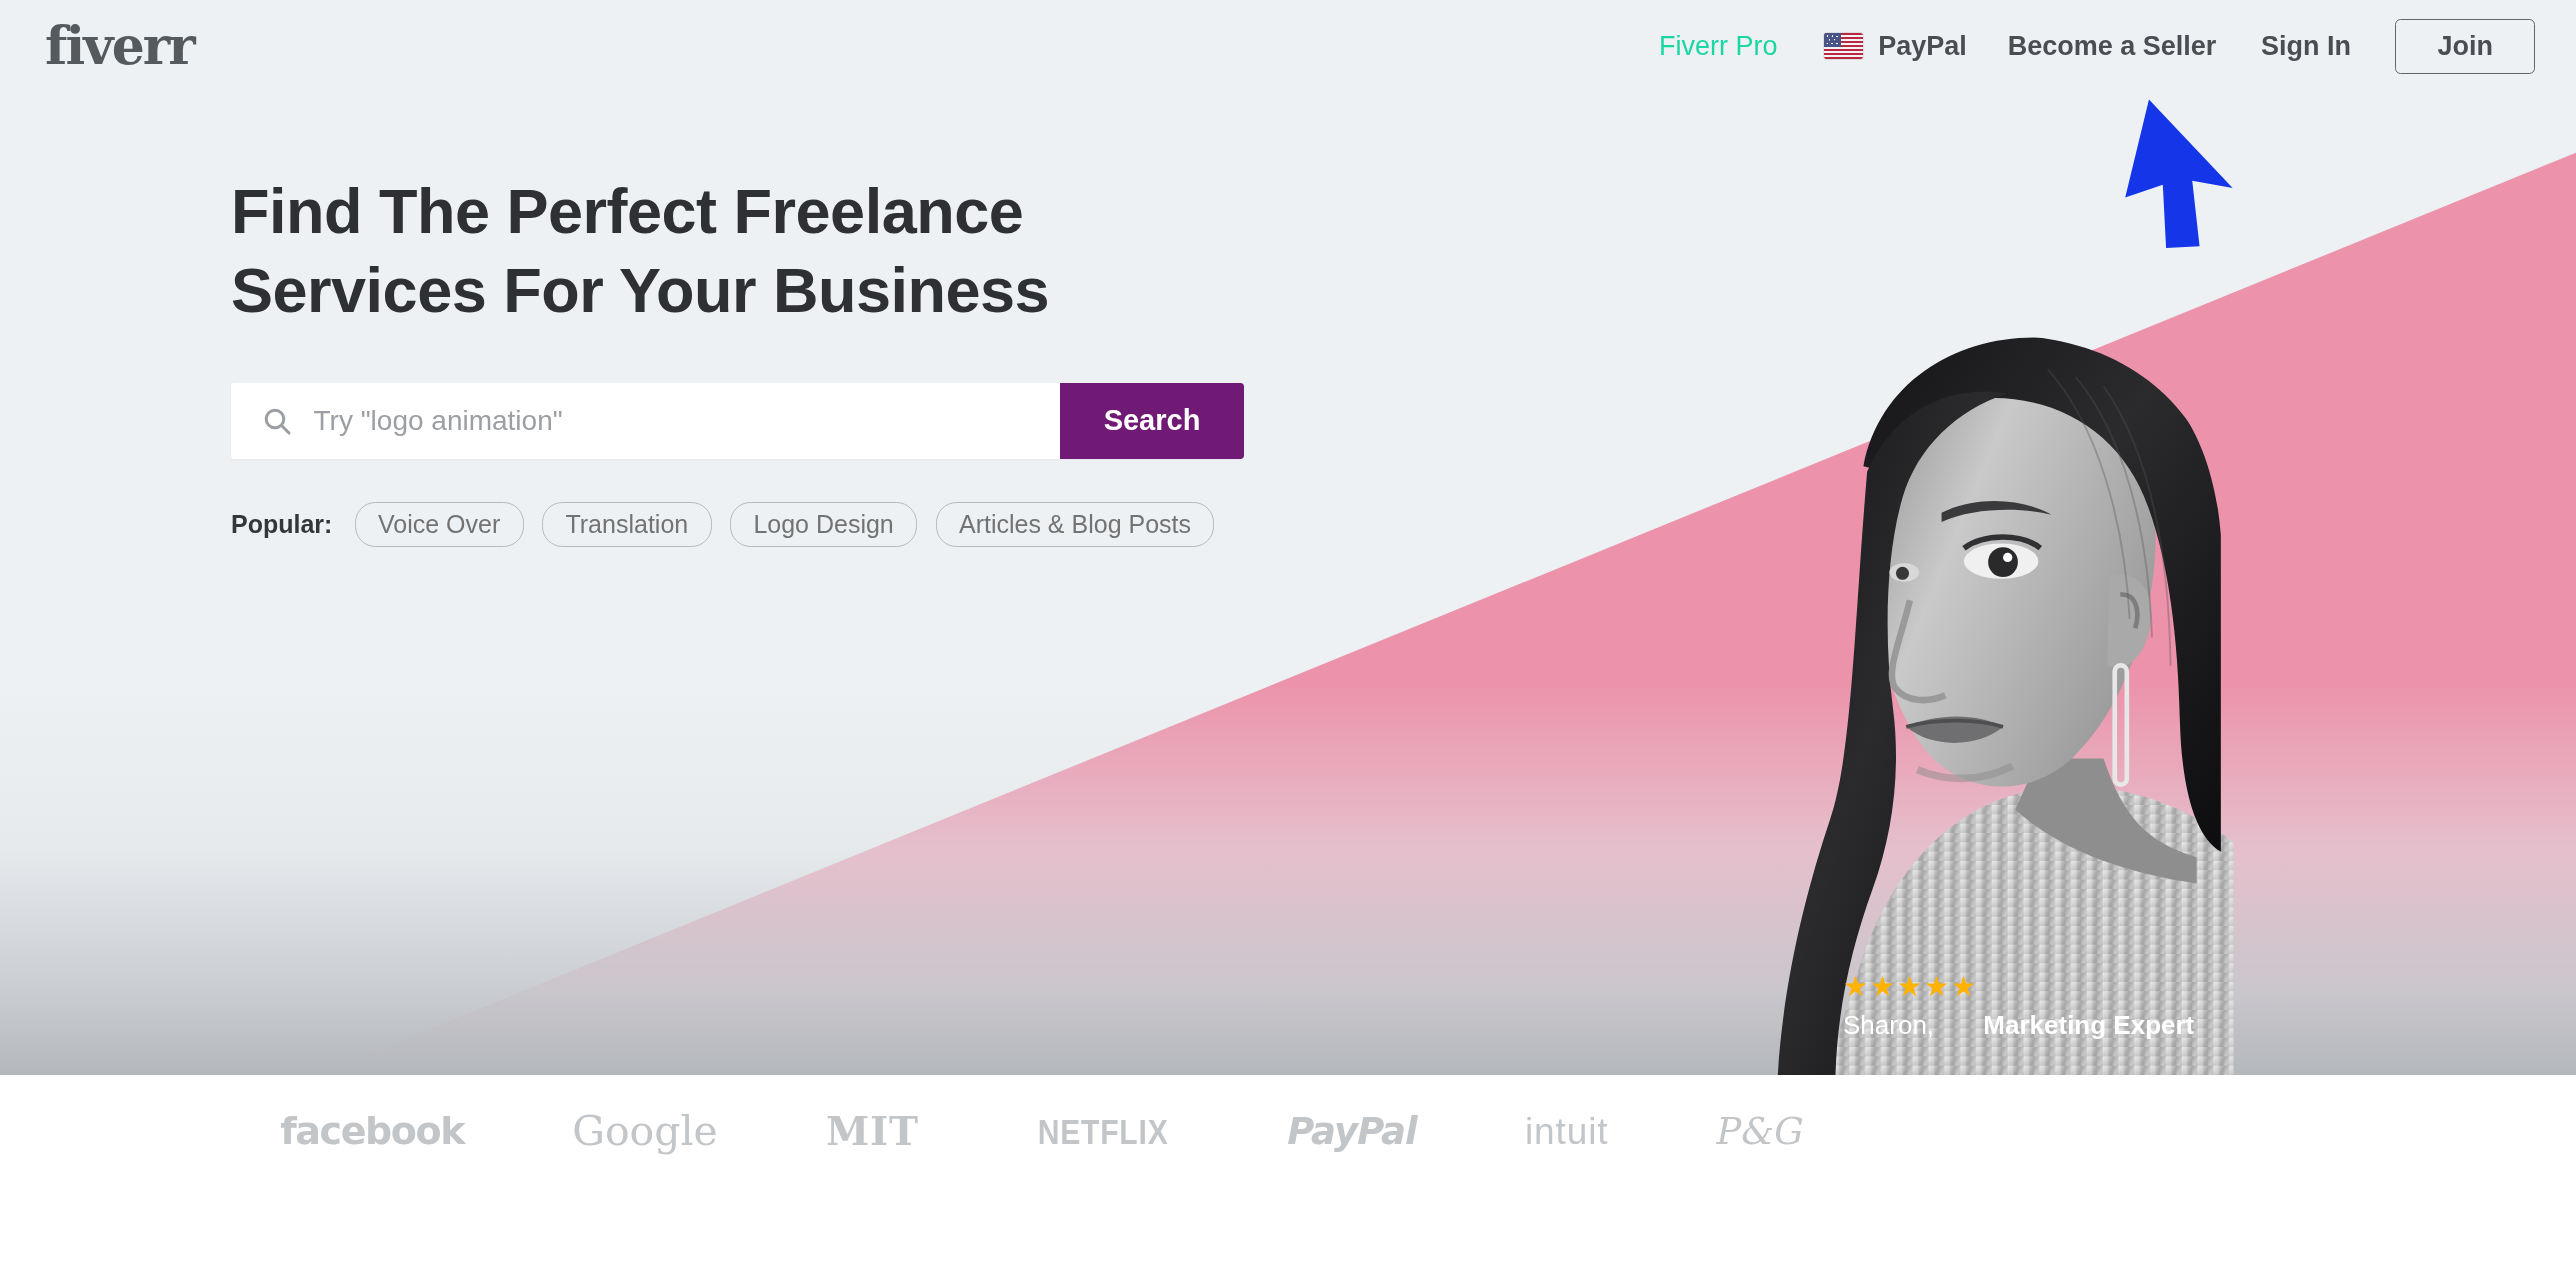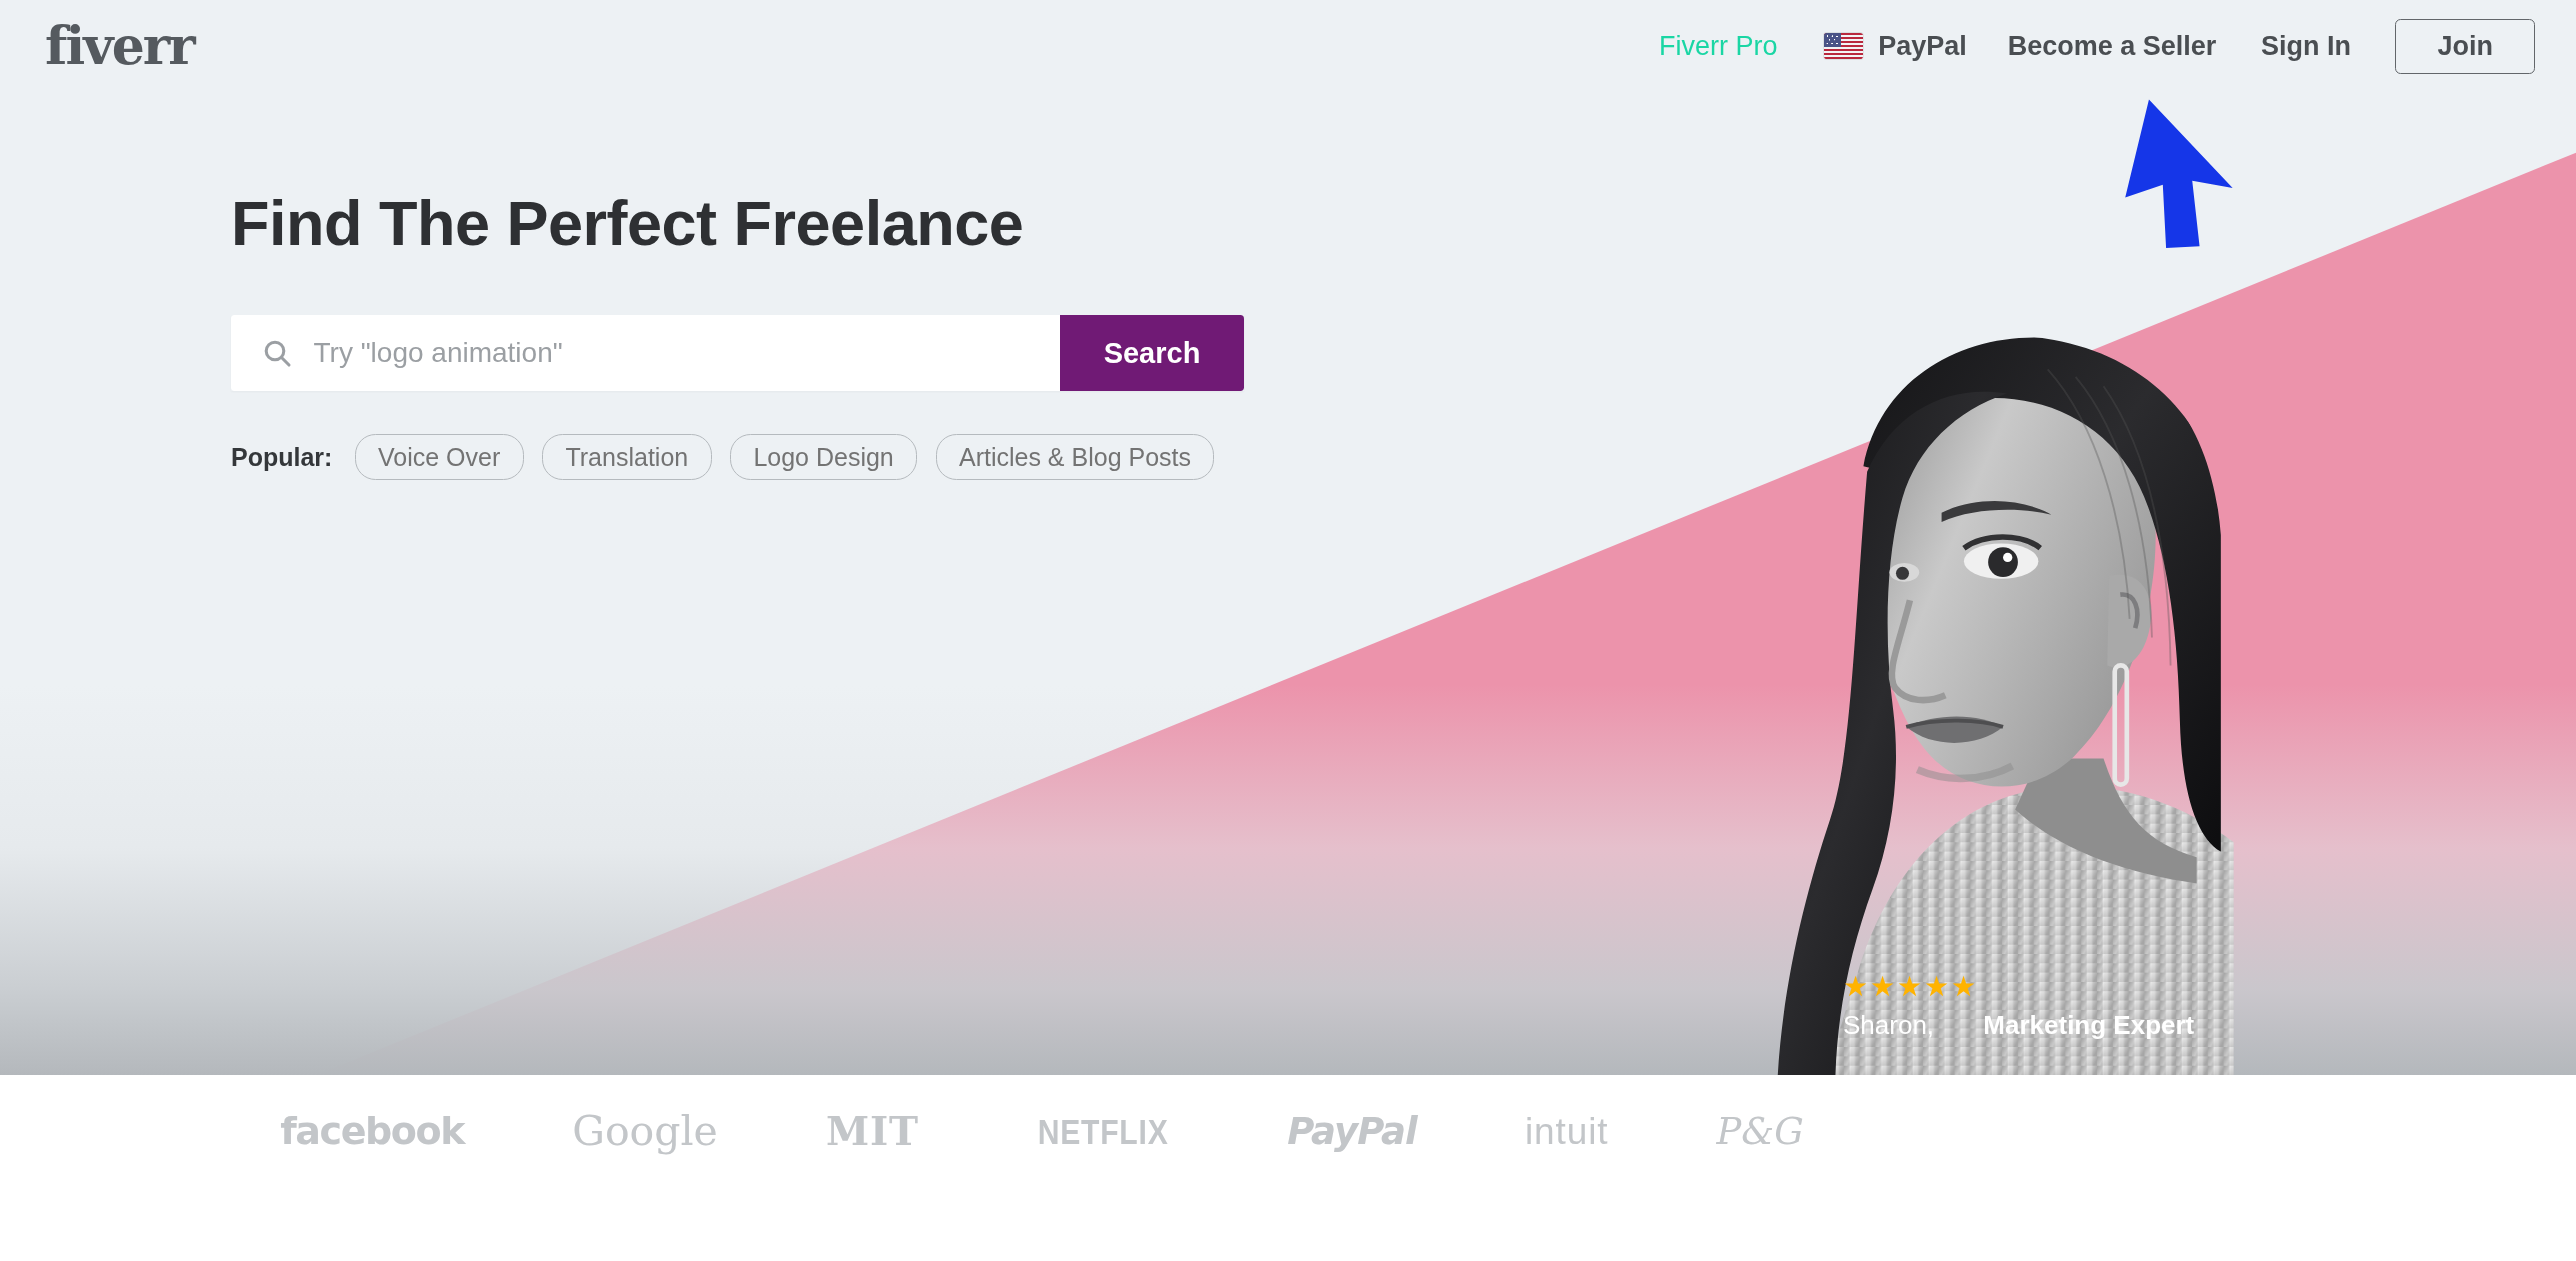--- a/index.html
+++ b/index.html
@@ -94,21 +94,21 @@
     font-size:27px; font-weight:bold; color:#4a4e52;
     border:1.9px solid #62666a; border-radius:5.6px;
     background:transparent;
     padding:13px 41px;
     line-height:1;
     cursor:pointer;
     white-space:nowrap;
   }
 
   
-  .hero-content { position:absolute; left:231px; top:184px; z-index:30; }
+  .hero-content { position:absolute; left:231px; top:172px; z-index:30; }
 
   .hero-title {
     font-size:63px; font-weight:bold; color:#2e3033;
     line-height:1.26; letter-spacing:-0.5px;
     max-width:931px;
   }
 
   .search-row {
     display:flex; align-items:stretch;
     margin-top:52px;
@@ -335,20 +335,21 @@
 
       <div class="nav-item">Become a Seller</div>
       <div class="nav-item">Sign In</div>
       <button class="join-btn">Join</button>
     </div>
   </div>
 
   <div class="hero-content">
     <h1 class="hero-title">
       <span>Find The Perfect Freelance</span><br>
+      <span>Services For Your Business</span>
     </h1>
 
     <div class="search-row">
       <div class="search-field">
         <svg class="search-icon" viewBox="0 0 24 24">
           <circle cx="10.5" cy="10.5" r="6.6" fill="none" stroke="#9b9fa3" stroke-width="2.3"></circle>
           <line x1="15.4" y1="15.4" x2="21" y2="21" stroke="#9b9fa3" stroke-width="2.3" stroke-linecap="round"></line>
         </svg>
         <input class="search-input" type="text" placeholder="Try &quot;logo animation&quot;" style="">
       </div>

